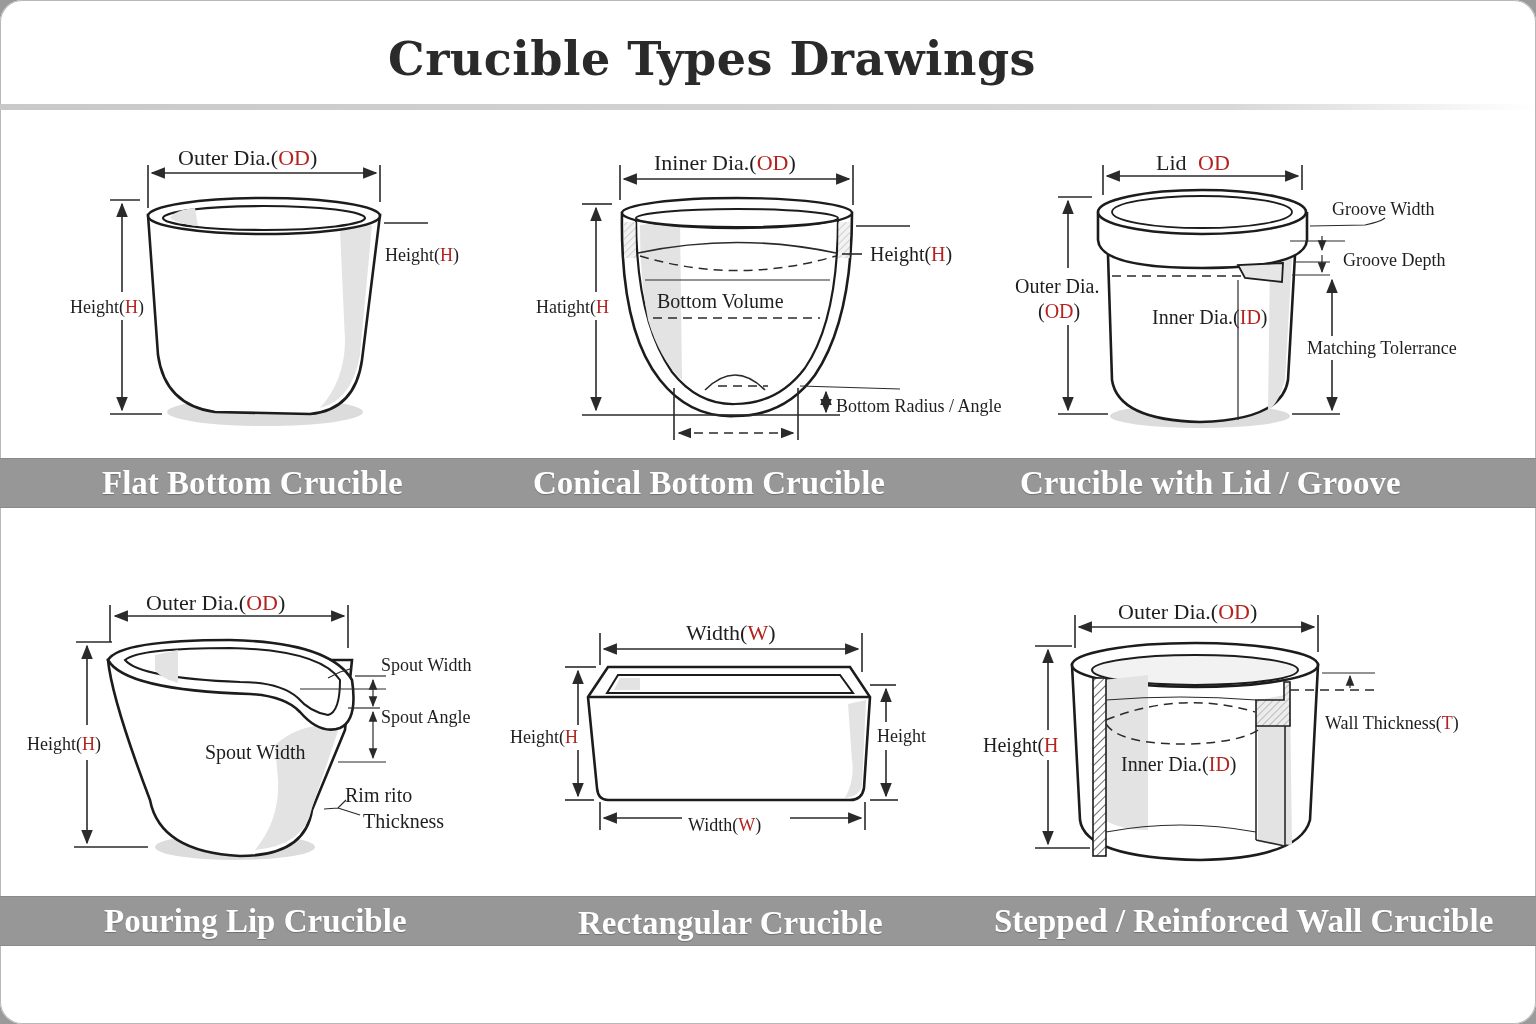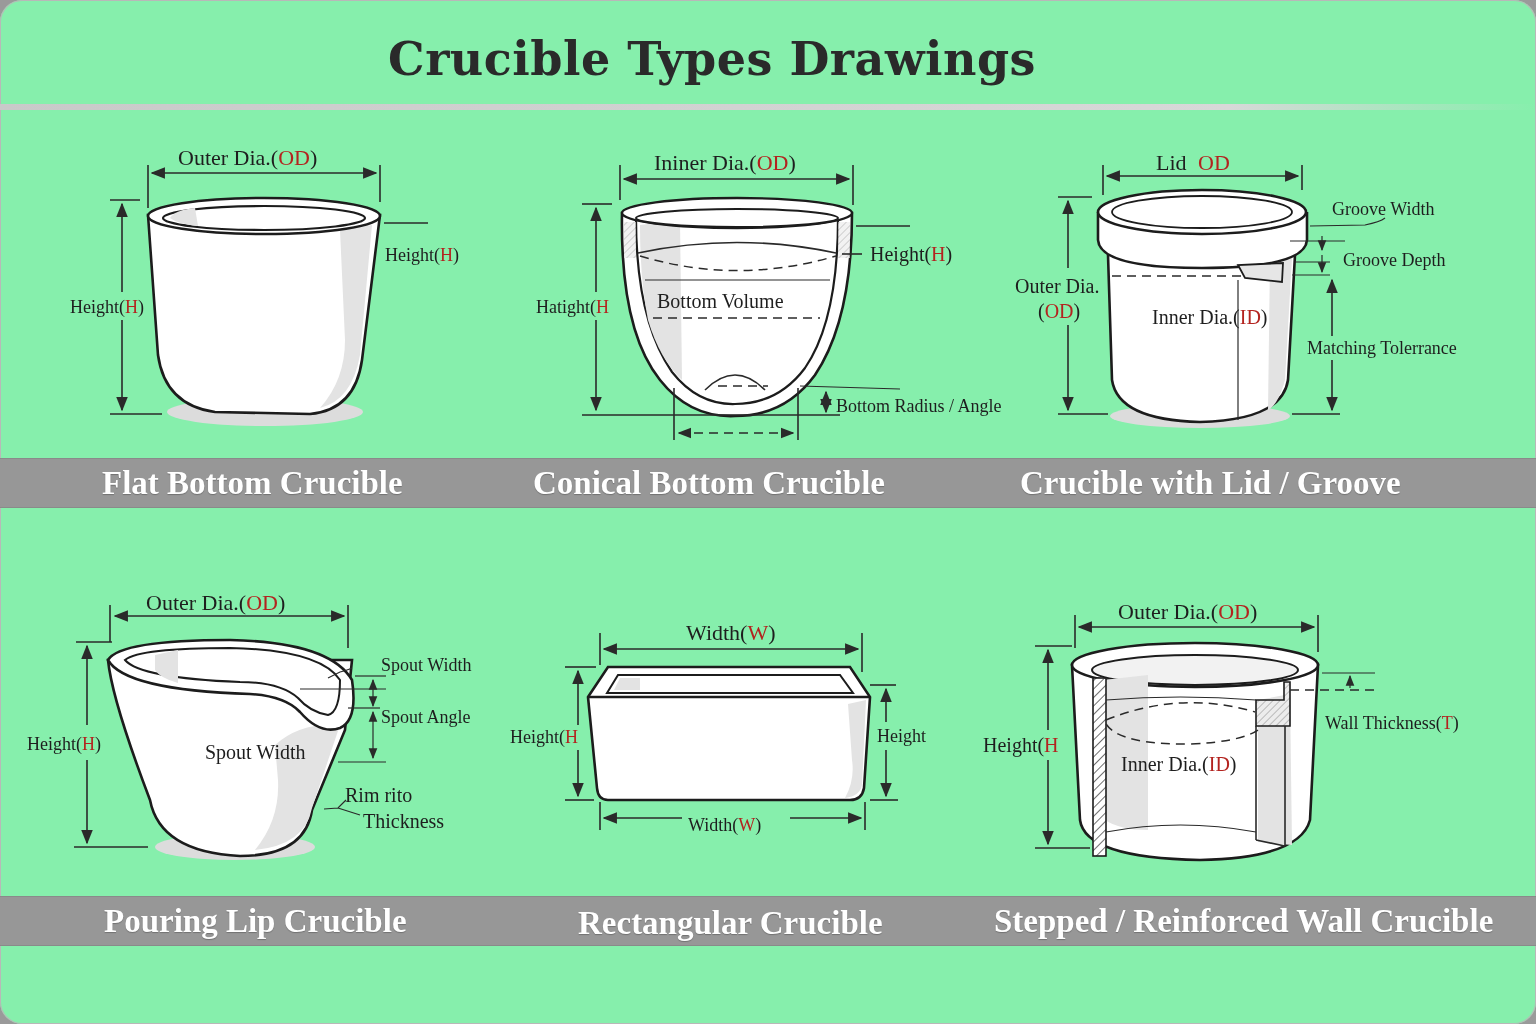--- a/index.html
+++ b/index.html
@@ -1,19 +1,19 @@
 <!DOCTYPE html>
 <html><head>
 <meta charset="utf-8">
 <style>
   html, body { margin: 0; padding: 0; background: #9a9a9a; }
   body { width: 1536px; height: 1024px; overflow: hidden; font-family: "DejaVu Serif", "Liberation Serif", serif; }
   .page {
     position: absolute; left: 0; top: 0; width: 1536px; height: 1024px;
-    background: #86efac; border-radius: 22px; overflow: hidden;
+    background: #ffffff; border-radius: 22px; overflow: hidden;
     box-shadow: inset 0 0 0 1px #b8b8b8;
   }
   .title {
     position: absolute; left: 0; width: 1424px; top: 32px; text-align: center;
     font-family: "DejaVu Serif", serif; font-weight: bold; font-size: 46px; color: #2a2a2a;
     letter-spacing: 0.5px;
   }
   .title-rule {
     position: absolute; left: 0; top: 104px; width: 1536px; height: 6px;
     background: linear-gradient(to right, #c9c9c9 0%, #d8d8d8 80%, rgba(255,255,255,0) 100%);

